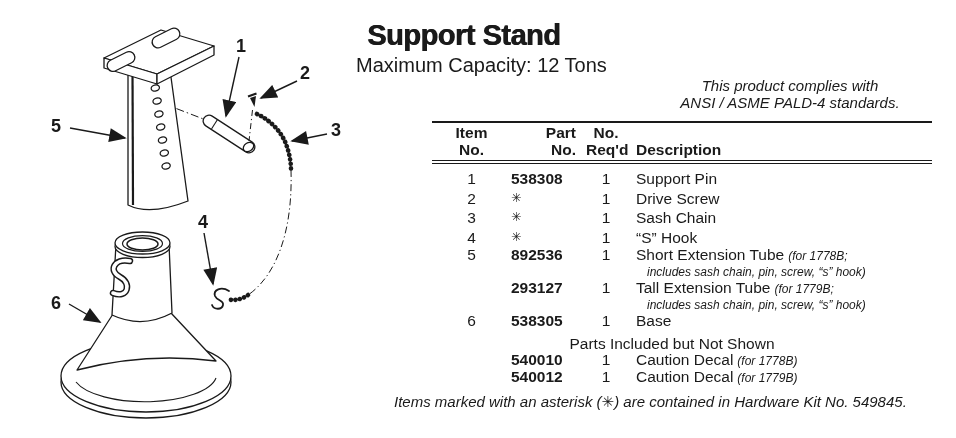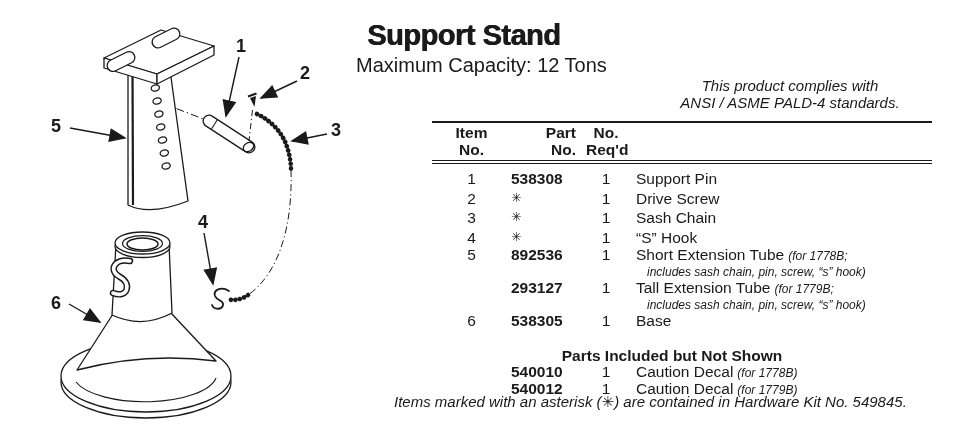--- a/index.html
+++ b/index.html
@@ -37,22 +37,22 @@
   .trow{font-size:15.5px;line-height:19.5px}
   .trow.tight{line-height:16.5px}
   .trow.hrow{line-height:15px}
   .c-item{text-align:center}
   .c-part{text-align:left;padding-right:4px;font-weight:bold}
   .c-part.ast{font-weight:normal;font-size:12.5px}
   .c-qty{text-align:center}
   .c-desc{padding-left:10px;white-space:nowrap}
   .inote{font-style:italic;font-size:12px;margin-left:4px}
   .cont .c-desc{padding-left:21px;font-style:italic;font-size:12px;line-height:15.5px}
-  .section-row{font-weight:bold;font-size:15.5px;line-height:17px;text-align:center;
-               padding-right:20px;margin-top:17px}
+  .section-row{font-weight:normal;font-size:15.5px;line-height:17px;text-align:center;
+               padding-right:20px;margin-top:5px}
   .footnote{position:absolute;left:394px;top:393px;width:525px;font-style:italic;font-size:15px}
 </style>
 </head>
 <body>
 
 <div class="page">
 
   <svg class="diagram" width="360" height="438" viewBox="0 0 360 438">
     <defs>
       <marker id="arw" viewBox="0 0 10 8" refX="9" refY="4" markerWidth="13" markerHeight="10" orient="auto">
@@ -148,20 +148,23 @@
         <div>No.</div>
       </div>
       <div class="h-part">
         <div>Part</div>
         <div>No.</div>
       </div>
       <div class="h-qty">
         <div>No.</div>
         <div>Req'd</div>
       </div>
+      <div class="h-desc">
+        <div>Description</div>
+      </div>
     </div>
 
     <div class="tbody">
       <div class="trow">
         <div class="c-item">1</div>
         <div class="c-part">538308</div>
         <div class="c-qty">1</div>
         <div class="c-desc"><span>Support Pin</span></div>
       </div>
       <div class="trow">

